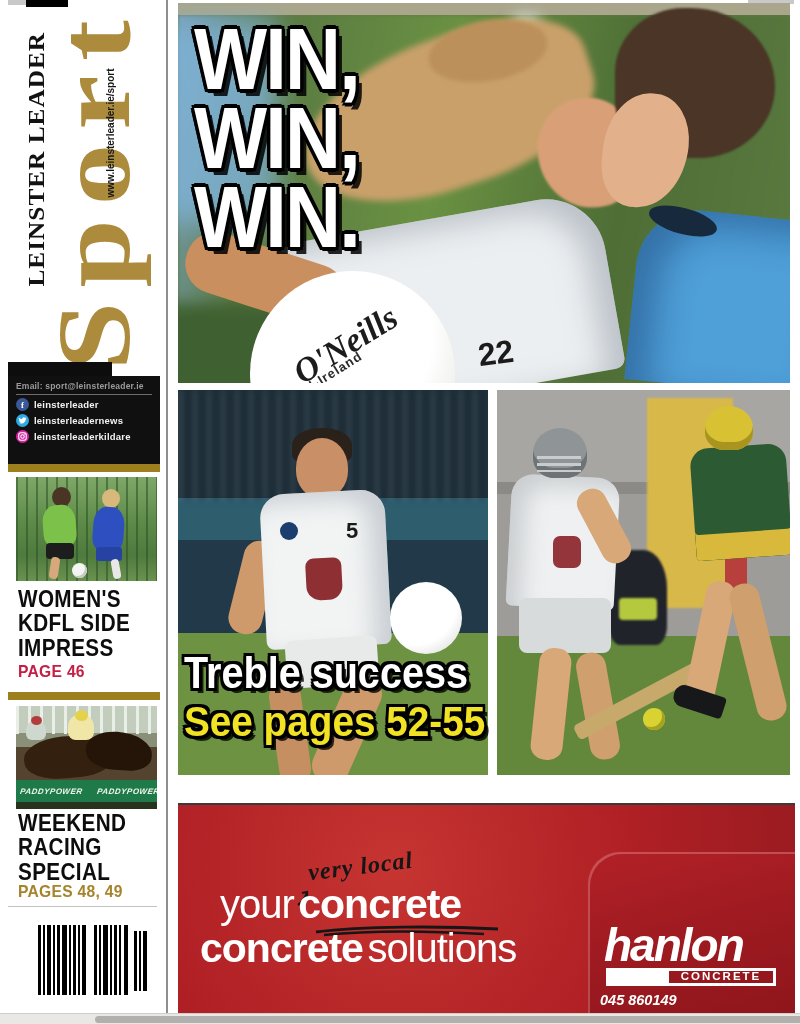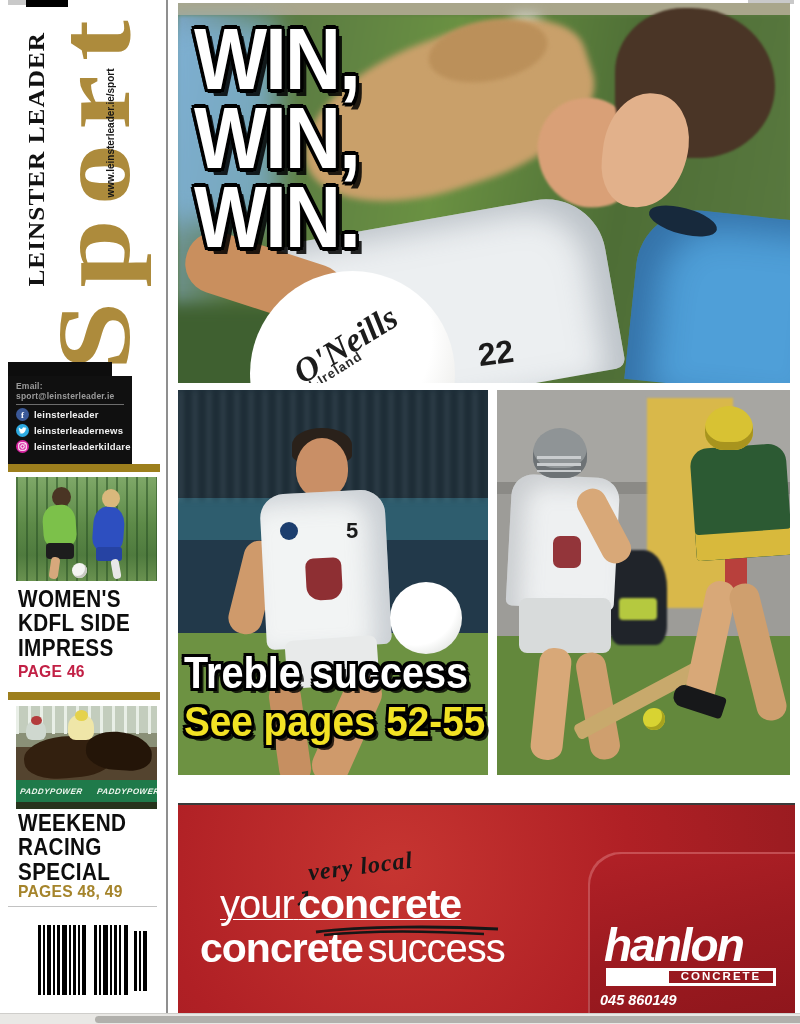--- a/index.html
+++ b/index.html
@@ -16,21 +16,21 @@
   #mast-title { left:-83px; top:123px; width:356px; height:130px; line-height:128px;
     font-family:"Liberation Serif", serif; font-weight:bold; font-size:104px; letter-spacing:12px;
     color:#ad8b3c; text-align:center; transform:rotate(-90deg) scale(1.18,1); }
   #mast-brand { left:-74px; top:156px; width:220px; height:30px; line-height:30px;
     font-family:"Liberation Serif", serif; font-weight:bold; font-size:24px; letter-spacing:1px;
     color:#121212; text-align:center; transform:rotate(-90deg) scale(1.05,1); }
   #mast-site  { left:11px; top:126px; width:200px; height:14px; line-height:14px;
     font-weight:bold; font-size:10px; color:#161616; text-align:center; transform:rotate(-90deg); }
 
   #social-step { position:absolute; left:8px; top:362px; width:104px; height:16px; background:#0d0d0d; }
-  #social-box  { position:absolute; left:8px; top:376px; width:124px; height:88px; background:#101010;
+  #social-box  { position:absolute; left:8px; top:376px; width:152px; height:88px; background:#101010;
     padding:5px 8px 0 8px; }
   #social-email { color:#9b9b9b; font-size:8.5px; font-weight:bold; letter-spacing:.2px; }
   #social-rule  { border:none; border-top:1px solid #6d6d6d; margin:3px 0 2px 0; }
   .social-row { display:flex; align-items:center; gap:5px; margin-top:3px; }
   .sicon { width:13px; height:13px; border-radius:50%; flex:0 0 13px; display:flex;
     align-items:center; justify-content:center; color:#fff; font-size:9px; font-weight:bold;
     font-family:"Liberation Serif", serif; }
   .sicon svg { display:block; }
   #icon-fb { background:#3b5998; }
   #icon-tw { background:#2caae1; }
@@ -161,21 +161,21 @@
   #caption-yellow { top:697px; font-size:43px; color:#f2e224; }
 
   
   #ad { position:absolute; left:178px; top:805px; width:617px; height:208px; overflow:hidden;
     background:radial-gradient(circle at 35% 30%, #c63531 0%, #b02025 55%, #981b20 100%);
     box-shadow:0 -2px 0 #3a3a3a; }
   #ad-copy { position:absolute; left:42px; top:50px; width:350px; color:#fff; }
   #ad-script { position:absolute; left:88px; top:-2px; font-family:"Liberation Serif", serif; font-style:italic;
     font-weight:bold; font-size:24px; color:#161616; transform:rotate(-7deg); letter-spacing:1px; }
   #ad-arrow { position:absolute; left:76px; top:34px; }
-  #ad-line1 { position:absolute; left:0; top:26px; white-space:nowrap;text-decoration:underline; }
+  #ad-line1 { position:absolute; left:0; top:26px; white-space:nowrap; }
   #ad-line2 { position:absolute; left:-20px; top:70px; white-space:nowrap; }
   .ad-light { font-weight:normal; font-size:40px; letter-spacing:-1px; }
   .ad-bold  { font-weight:bold; font-size:41px; letter-spacing:-1px; }
   #ad-scribble { position:absolute; left:92px; top:68px; }
   #ad-panel { position:absolute; left:410px; top:47px; width:207px; height:161px;
     border-top-left-radius:32px; background:linear-gradient(165deg,#b22127 0%, #9c1a20 55%, #8f161c 100%);
     box-shadow:inset 2px 2px 0 rgba(255,190,190,.3); }
   #hanlon-word { position:absolute; left:16px; top:70px; color:#fff; font-size:46px; font-weight:bold;
     font-style:italic; letter-spacing:-2px; line-height:1; }
   #concrete-row { position:absolute; left:18px; top:116px; width:170px; height:18px; display:flex; }
@@ -372,21 +372,21 @@
       <div id="ad-line1">
         <span class="ad-light">your</span>
         <span class="ad-bold">concrete</span>
       </div>
       <svg id="ad-scribble" width="190" height="14" viewBox="0 0 190 14">
         <path d="M4 9 C50 3 130 3 186 6" stroke="#161616" stroke-width="3" fill="none"></path>
         <path d="M12 12 C60 7 120 8 172 11" stroke="#161616" stroke-width="2.4" fill="none"></path>
       </svg>
       <div id="ad-line2">
         <span class="ad-bold">concrete</span>
-        <span class="ad-light">success</span>
+        <span class="ad-light">solutions</span>
       </div>
     </div>
     <div id="ad-panel">
       <div id="hanlon-word">hanlon</div>
       <div id="concrete-row">
         <div id="concrete-bar"></div>
         <div id="concrete-box">CONCRETE</div>
       </div>
       <div id="ad-contact">
         <span>045 860149</span>

